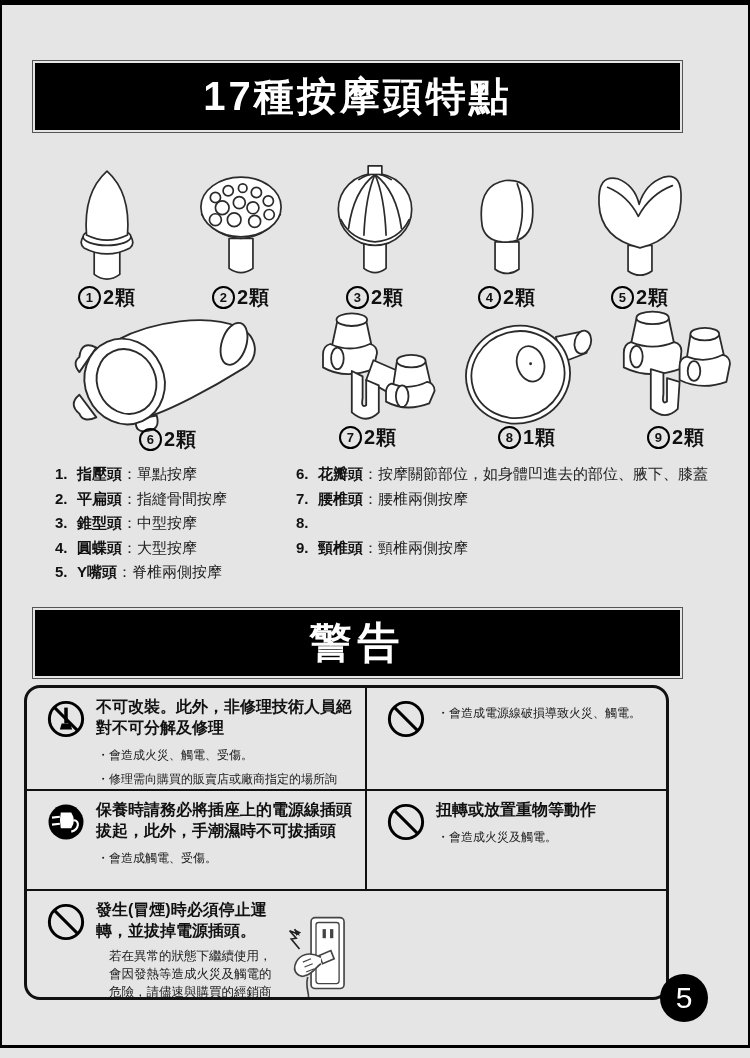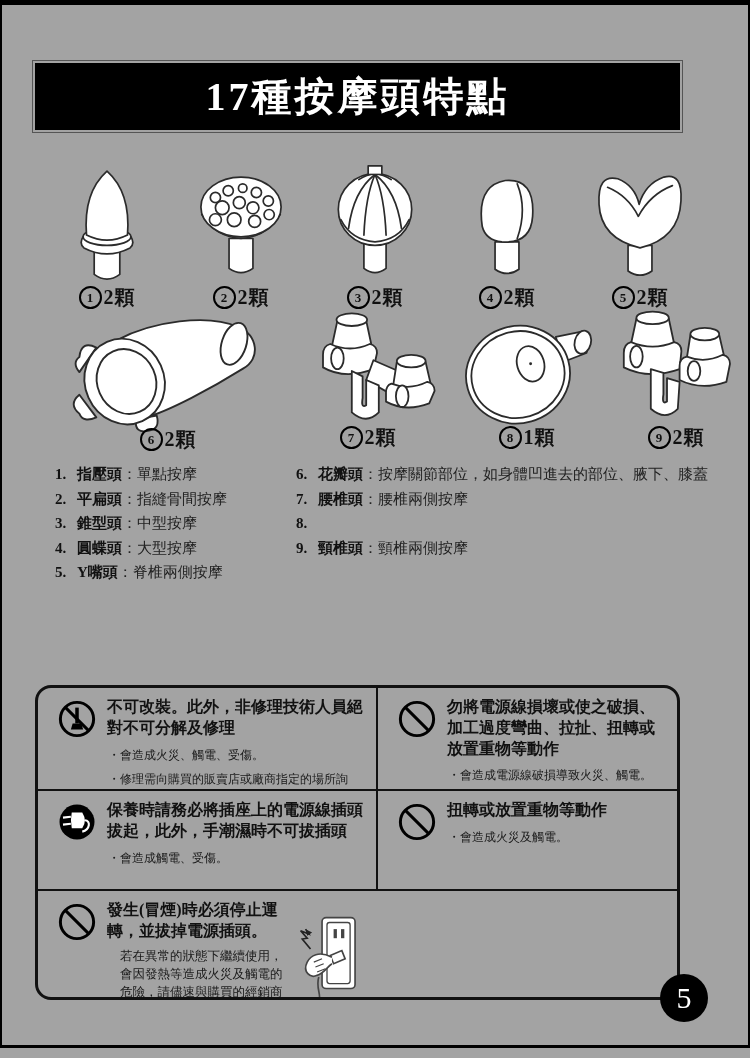--- a/index.html
+++ b/index.html
@@ -1,17 +1,17 @@
 <!DOCTYPE html>
 <html><head>
 <meta charset="utf-8">
 <style>
   html,body{margin:0;padding:0;background:#fff;}
-  .page{position:relative;width:750px;height:1058px;background:#a3a3a3;overflow:hidden;
-        font-family:Liberation Serif, serif;color:#111;}
+  .page{position:relative;width:750px;height:1058px;background:#e5e5e5;overflow:hidden;
+        font-family:Liberation Sans, sans-serif;color:#111;}
   .frame{position:absolute;left:0;top:0;width:750px;height:1048px;box-sizing:border-box;
          border:2px solid #000;border-top-width:5px;border-bottom-width:3px;pointer-events:none;}
 
   .banner{position:absolute;left:35px;width:645px;background:#000;color:#fff;
           display:flex;align-items:center;justify-content:center;
           font-weight:bold;outline:1px solid #555;outline-offset:2px;}
   #title-banner{top:63px;height:67px;font-size:40px;letter-spacing:3px;}
   #warning-banner{top:610px;height:66px;font-size:42px;letter-spacing:6px;}
 
   
@@ -30,21 +30,21 @@
   
   .feature-col{position:absolute;top:466px;font-size:15px;line-height:1.1;}
   #feature-col-left{left:55px;width:250px;}
   #feature-col-right{left:296px;width:420px;}
   .feat{display:flex;margin-bottom:8px;}
   .feat .fnum{font-weight:bold;width:22px;flex-shrink:0;}
   .feat .fname{font-weight:bold;white-space:nowrap;}
   .feat .fdesc{color:#222;}
 
   
-  #warn-table{position:absolute;left:35px;top:685px;width:645px;height:315px;box-sizing:border-box;
+  #warn-table{position:absolute;left:24px;top:685px;width:645px;height:315px;box-sizing:border-box;
               border:3px solid #111;border-radius:16px;display:grid;
               grid-template-columns:340px 1fr;grid-template-rows:103px 100px 1fr;}
   .wcell{display:flex;gap:9px;padding:9px 8px 6px 18px;box-sizing:border-box;overflow:hidden;}
   .b-right{border-right:2px solid #111;}
   .b-bottom{border-bottom:2px solid #111;}
   .wicon{flex-shrink:0;margin-top:1px;}
   .wtext{flex:1;}
   .wtitle{font-size:16px;font-weight:bold;line-height:1.3;}
   .wbullet{font-size:12px;line-height:1.4;margin-top:8px;padding-left:14px;text-indent:-13px;color:#1a1a1a;}
   .wnote{font-size:12.5px;line-height:1.45;margin-top:5px;padding-left:13px;color:#1a1a1a;}
@@ -248,20 +248,21 @@
     </div>
     <div class="feat">
       <span class="fnum">8.</span>
     </div>
     <div class="feat">
       <span class="fnum">9.</span>
       <span><span class="fname">頸椎頭</span><span class="fdesc">：頸椎兩側按摩</span></span>
     </div>
   </div>
 
+  <div class="banner" id="warning-banner">警告</div>
 
   <div id="warn-table">
 
     <div class="wcell b-right b-bottom">
       <svg class="wicon" width="42" height="42" viewBox="0 0 48 48">
         <circle cx="24" cy="24" r="19" fill="none" stroke="#000" stroke-width="3.4"></circle>
         <rect x="22" y="11" width="4" height="18" fill="#000"></rect>
         <path d="M19,29 L29,29 L31,36 L17,36 Z" fill="#000"></path>
         <line x1="11" y1="11" x2="37" y2="37" stroke="#000" stroke-width="3.4"></line>
       </svg>
@@ -271,21 +272,20 @@
         <div class="wbullet">・修理需向購買的販賣店或廠商指定的場所詢問。</div>
       </div>
     </div>
 
     <div class="wcell b-bottom">
       <svg class="wicon" width="42" height="42" viewBox="0 0 48 48">
         <circle cx="24" cy="24" r="19" fill="none" stroke="#000" stroke-width="3.4"></circle>
         <line x1="11" y1="11" x2="37" y2="37" stroke="#000" stroke-width="3.4"></line>
       </svg>
       <div class="wtext">
-        <div class="wtitle">勿將電源線損壞或使之破損、加工過度彎曲、拉扯、扭轉或放置重物等動作</div>
         <div class="wbullet">・會造成電源線破損導致火災、觸電。</div>
       </div>
     </div>
 
     <div class="wcell b-right b-bottom">
       <svg class="wicon" width="42" height="42" viewBox="0 0 48 48">
         <circle cx="24" cy="24" r="20" fill="#000"></circle>
         <line x1="8" y1="19" x2="17" y2="18" stroke="#fff" stroke-width="2.4"></line>
         <line x1="8" y1="27" x2="17" y2="26" stroke="#fff" stroke-width="2.4"></line>
         <path d="M18,13 L30,13 Q33,18 33,22 Q33,27 30,31 L18,31 Q16,22 18,13 Z" fill="#fff"></path>

